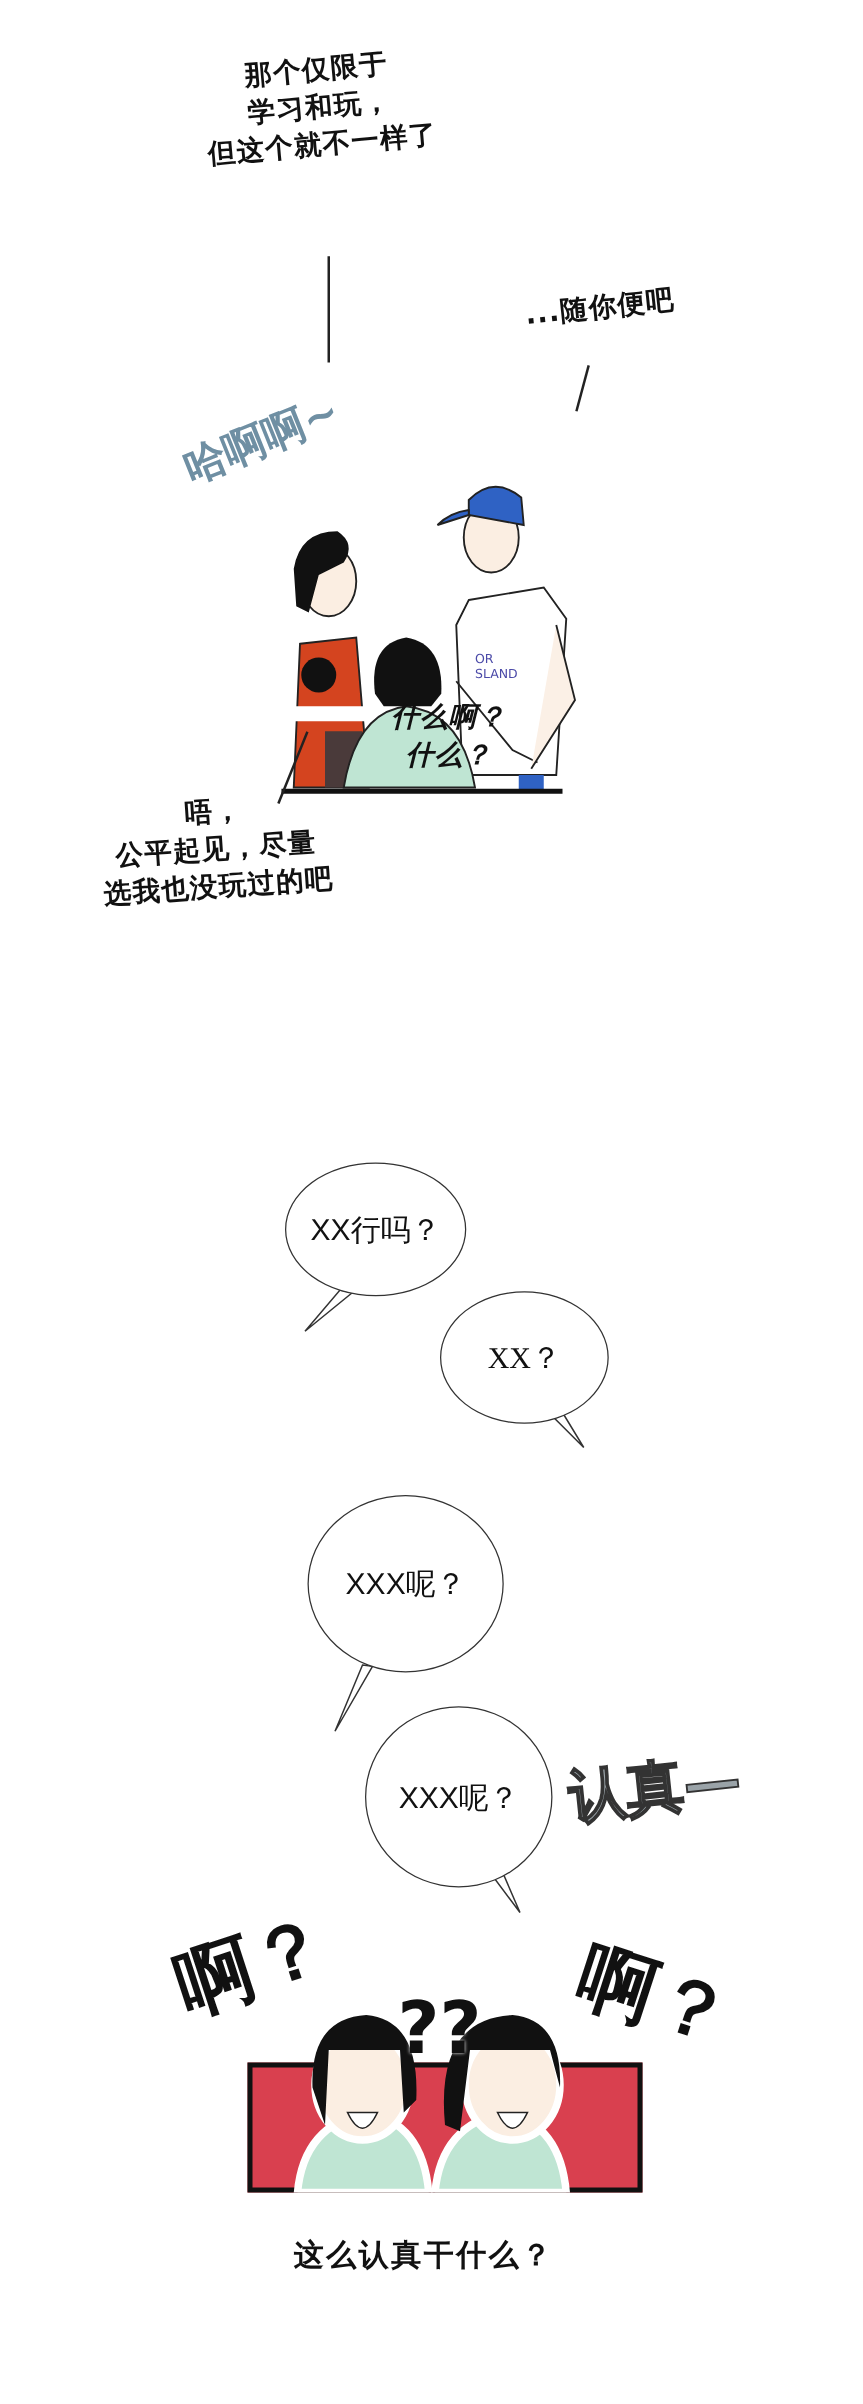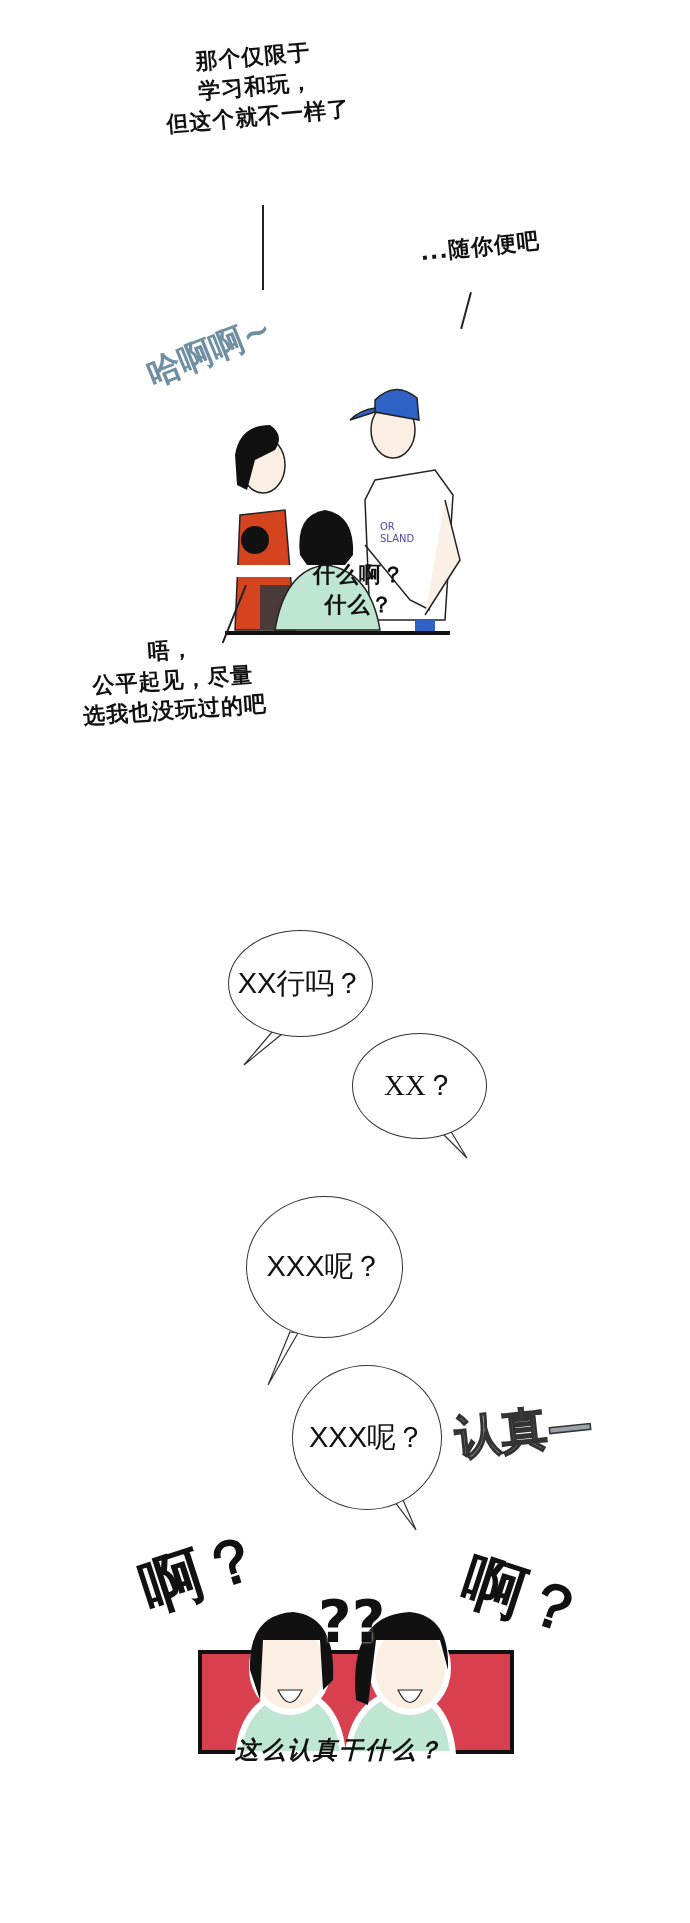--- a/index.html
+++ b/index.html
@@ -4,21 +4,21 @@
 <style>
   html, body { margin: 0; padding: 0; background: #ffffff; }
   body { width: 690px; height: 1923px; position: relative; overflow: hidden;
          font-family: "DejaVu Sans", sans-serif; color: #111; }
   .abs { position: absolute; }
   .hand { font-family: "DejaVu Sans", sans-serif; font-size: 22px; line-height: 30px;
           color: #111; white-space: pre; font-weight: bold; letter-spacing: 1px; }
   .line { position: absolute; background: #222; width: 2px; transform-origin: top left; }
   .bubble { position: absolute; border: 1.3px solid #333; border-radius: 50%; background: #fff;
             display: flex; align-items: center; justify-content: center;
-            font-family: "Liberation Sans", sans-serif; font-size: 29px; color: #111; }
+            font-family: "Liberation Sans", sans-serif; font-size: 24px; color: #111; }
   .sfx-gray { font-family: "DejaVu Sans", sans-serif; font-weight: bold; color: #9aa3a8;
               -webkit-text-stroke: 1.5px #333; font-size: 46px; white-space: pre; }
   .sfx-blue { font-family: "DejaVu Sans", sans-serif; font-weight: bold; color: #6f8fa3;
               font-size: 34px; white-space: pre; }
   .sfx-black { font-family: "DejaVu Sans", sans-serif; font-weight: bold; color: #111;
                font-size: 62px; white-space: pre;
                text-shadow: 0 0 3px #fff; }
   .panel { position: absolute; background: #d9404f; border: 4px solid #111; box-sizing: border-box; overflow: hidden; }
   .caption { font-family: "DejaVu Sans", sans-serif; font-size: 24px; font-weight: bold; color: #111; letter-spacing: 2px; white-space: pre; }
 </style>
@@ -58,21 +58,21 @@
     <path d="M10 85 Q15 55 45 55 Q60 65 50 80 L30 90 L22 120 L12 115 Z" fill="#111"></path>
   </g>
 
   <g>
     <path d="M50 260 Q60 200 100 195 Q145 200 155 260 Z" fill="#bfe5d3" stroke="#222" stroke-width="1.5"></path>
     <path d="M75 185 Q70 145 100 140 Q130 145 128 185 L120 195 L82 195 Z" fill="#111"></path>
   </g>
   <line x1="0" y1="263" x2="225" y2="263" stroke="#111" stroke-width="4"></line>
 </svg>
 
-<div class="abs hand" style="left:313px; top:560px; text-align:center;">什么啊？
+<div class="abs hand" style="left:313px; top:560px; text-align:center;font-style:italic;">什么啊？
 什么？</div>
 <div class="line" style="left:245px; top:585px; height:62px; transform: rotate(22deg);"></div>
 <div class="abs hand" style="left:78px; top:642px; transform: rotate(-4deg); transform-origin:left top; text-align:center;">唔，
 公平起见，尽量
 选我也没玩过的吧</div>
 
 <svg class="abs" style="left:0; top:0;" width="690" height="1923">
   <polygon points="272,1032 282,1034 244,1065" fill="#fff" stroke="#333" stroke-width="1.2"></polygon>
   <polygon points="442,1133 450,1130 467,1158" fill="#fff" stroke="#333" stroke-width="1.2"></polygon>
   <polygon points="290,1332 298,1333 268,1385" fill="#fff" stroke="#333" stroke-width="1.2"></polygon>
@@ -105,13 +105,13 @@
 
   <path d="M-40 140 Q-55 165 -35 190" fill="none" stroke="#111" stroke-width="3"></path>
   <path d="M-25 135 Q-38 165 -20 195" fill="none" stroke="#111" stroke-width="3"></path>
   <path d="M340 140 Q355 165 335 195" fill="none" stroke="#111" stroke-width="3"></path>
 </svg>
 
 <div class="abs sfx-black" style="left:140px; top:1530px; transform: rotate(-18deg);">啊？</div>
 <div class="abs sfx-black" style="left:318px; top:1588px; font-size:58px;">??</div>
 <div class="abs sfx-black" style="left:462px; top:1555px; transform: rotate(18deg);">啊？</div>
 
-<div class="abs caption" style="left:235px; top:1734px;font-style:italic;">这么认真干什么？</div>
+<div class="abs caption" style="left:235px; top:1788px;">这么认真干什么？</div>
 
 </body></html>

